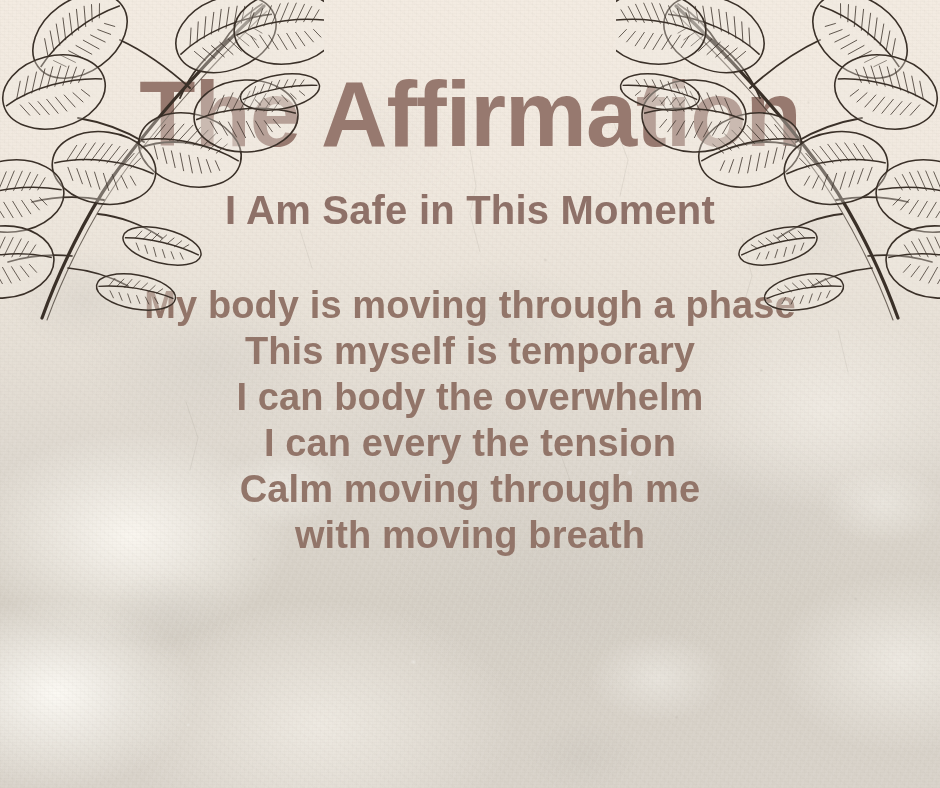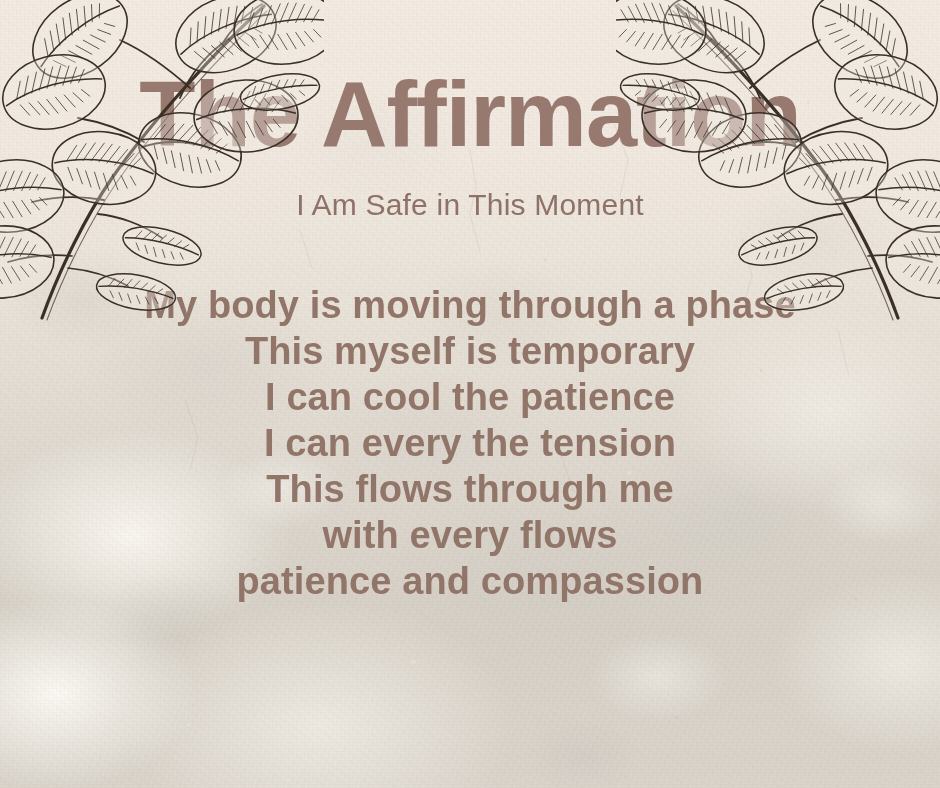--- a/index.html
+++ b/index.html
@@ -120,22 +120,22 @@
     line-height: 1;
     color: #97796f;
     white-space: nowrap;
   }
 
   .poster-subtitle {
     position: absolute;
     top: 190px;
     left: 0;
     right: 0;
-    font-size: 30px;
-    font-weight: normal;
+    font-size: 40px;
+    font-weight: bold;
     letter-spacing: .2px;
     line-height: 1;
     color: #8e7168;
   }
 
   .poster-body {
     position: absolute;
     top: 282px;
     left: 0;
     right: 0;
@@ -175,25 +175,24 @@
 
   <div class="content">
 
     <div class="poster-title">The Affirmation</div>
 
     <div class="poster-subtitle">I Am Safe in This Moment</div>
 
     <div class="poster-body">
       <div class="poster-line">My body is moving through a phase</div>
       <div class="poster-line">This myself is temporary</div>
-      <div class="poster-line">I can cool the patience</div>
+      <div class="poster-line">I can body the overwhelm</div>
       <div class="poster-line">I can every the tension</div>
-      <div class="poster-line">This flows through me</div>
-      <div class="poster-line">with every flows</div>
-      <div class="poster-line">patience and compassion</div>
+      <div class="poster-line">Calm moving through me</div>
+      <div class="poster-line">with moving breath</div>
     </div>
 
   </div>
 
   <svg class="branch branch-left" width="330" height="330" viewBox="0 0 330 330">
     <defs>
 
       <g id="leafL">
         <ellipse cx="0" cy="0" rx="52" ry="36" fill="#f2ece2" fill-opacity=".35" stroke="#3a3028" stroke-width="1.6"></ellipse>
         <path d="M-50 2 C -20 -10, 20 -10, 50 -1" fill="none" stroke="#3a3028" stroke-width="1.5"></path>

